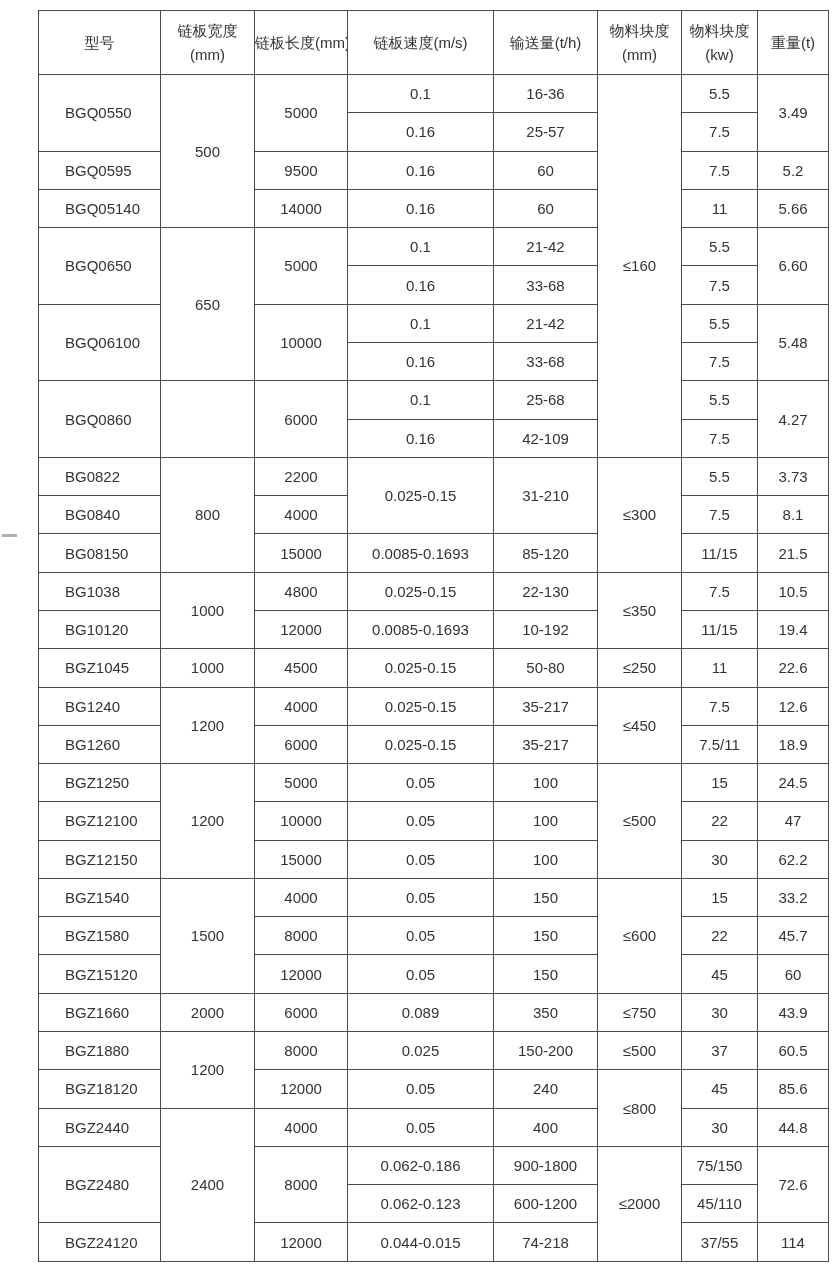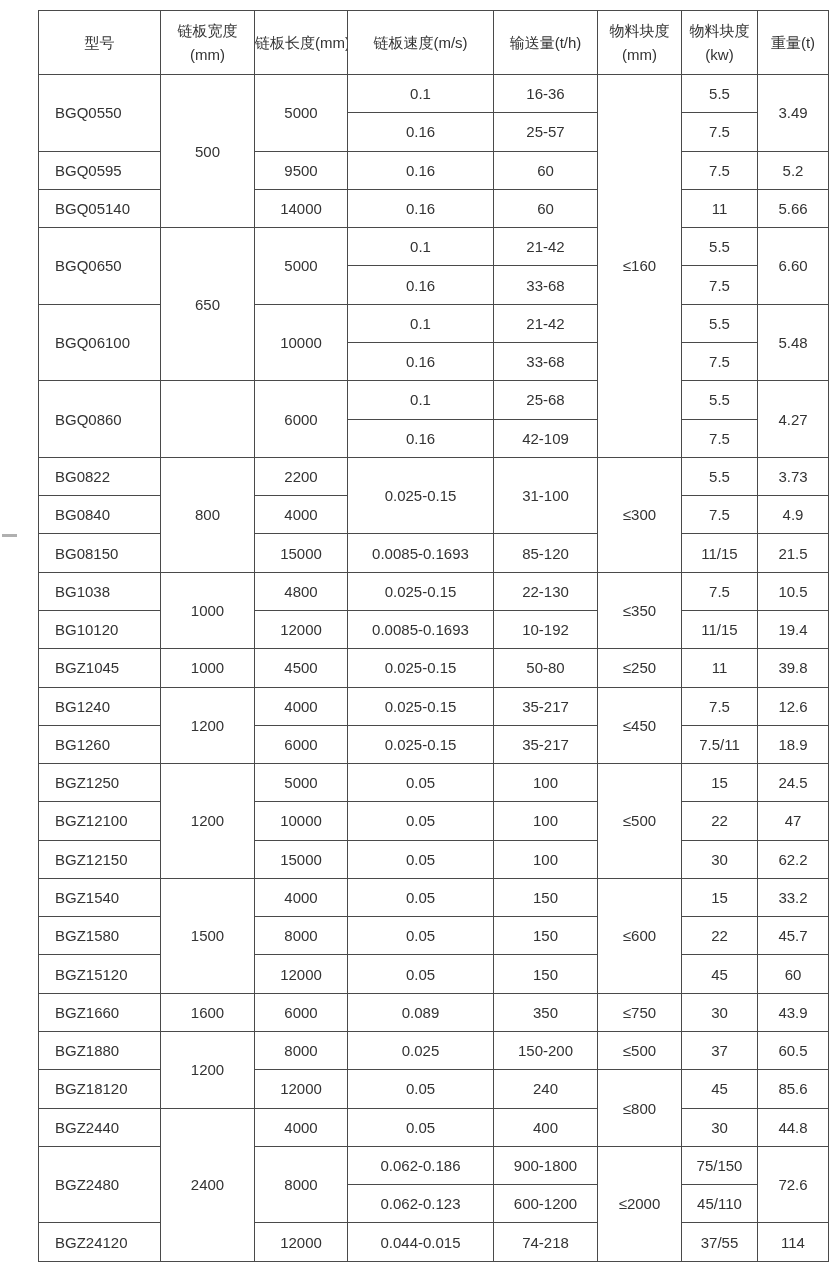--- a/index.html
+++ b/index.html
@@ -46,21 +46,21 @@
     padding: 0;
     overflow: hidden;
     white-space: nowrap;
     font-weight: normal;
   }
   table.spec thead tr { height: 64px; margin-top: 40px; }
   table.spec tbody tr { height: 36px; }
   table.spec th { line-height: 1.6; }
   table.spec td.model {
     text-align: left;
-    padding-left: 16px;
+    padding-left: 26px;
   }
 </style>
 </head>
 <body>
 
 <div class="page">
   <div class="left-dash"></div>
   <div class="table-wrap">
     <table class="spec">
       <colgroup>
@@ -175,30 +175,30 @@
           <tr>
             <td>0.16</td>
             <td>42-109</td>
             <td>7.5</td>
           </tr>
           <tr>
             <td class="model">BG0822</td>
             <td rowspan="3">800</td>
             <td>2200</td>
             <td rowspan="2">0.025-0.15</td>
-            <td rowspan="2">31-100</td>
+            <td rowspan="2">31-210</td>
             <td rowspan="3">≤300</td>
             <td>5.5</td>
             <td>3.73</td>
           </tr>
           <tr>
             <td class="model">BG0840</td>
             <td>4000</td>
             <td>7.5</td>
-            <td>4.9</td>
+            <td>8.1</td>
           </tr>
           <tr>
             <td class="model">BG08150</td>
             <td>15000</td>
             <td>0.0085-0.1693</td>
             <td>85-120</td>
             <td>11/15</td>
             <td>21.5</td>
           </tr>
           <tr>
@@ -220,21 +220,21 @@
             <td>19.4</td>
           </tr>
           <tr>
             <td class="model">BGZ1045</td>
             <td>1000</td>
             <td>4500</td>
             <td>0.025-0.15</td>
             <td>50-80</td>
             <td>≤250</td>
             <td>11</td>
-            <td>39.8</td>
+            <td>22.6</td>
           </tr>
           <tr>
             <td class="model">BG1240</td>
             <td rowspan="2">1200</td>
             <td>4000</td>
             <td>0.025-0.15</td>
             <td>35-217</td>
             <td rowspan="2">≤450</td>
             <td>7.5</td>
             <td>12.6</td>
@@ -294,21 +294,21 @@
           <tr>
             <td class="model">BGZ15120</td>
             <td>12000</td>
             <td>0.05</td>
             <td>150</td>
             <td>45</td>
             <td>60</td>
           </tr>
           <tr>
             <td class="model">BGZ1660</td>
-            <td>1600</td>
+            <td>2000</td>
             <td>6000</td>
             <td>0.089</td>
             <td>350</td>
             <td>≤750</td>
             <td>30</td>
             <td>43.9</td>
           </tr>
           <tr>
             <td class="model">BGZ1880</td>
             <td rowspan="2">1200</td>

